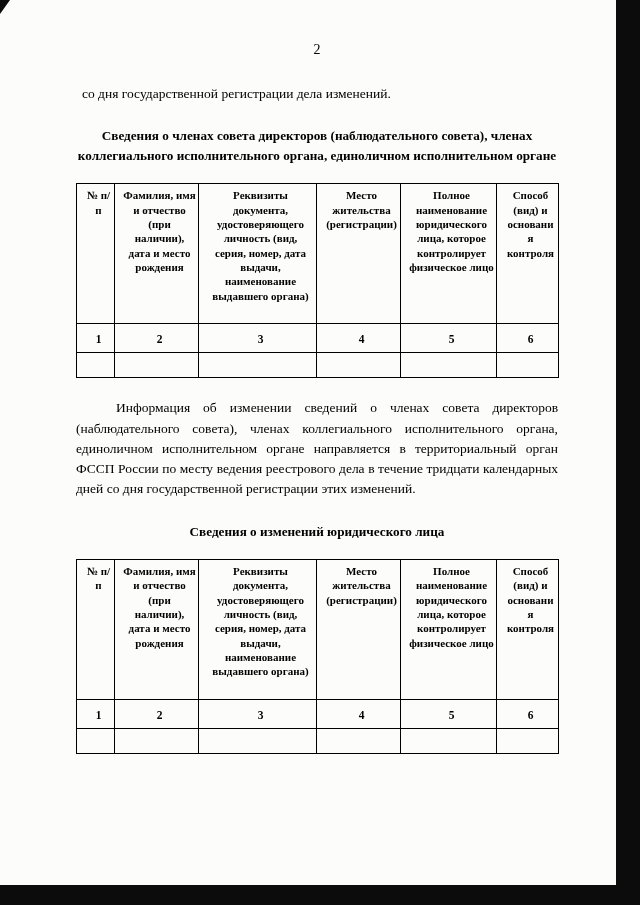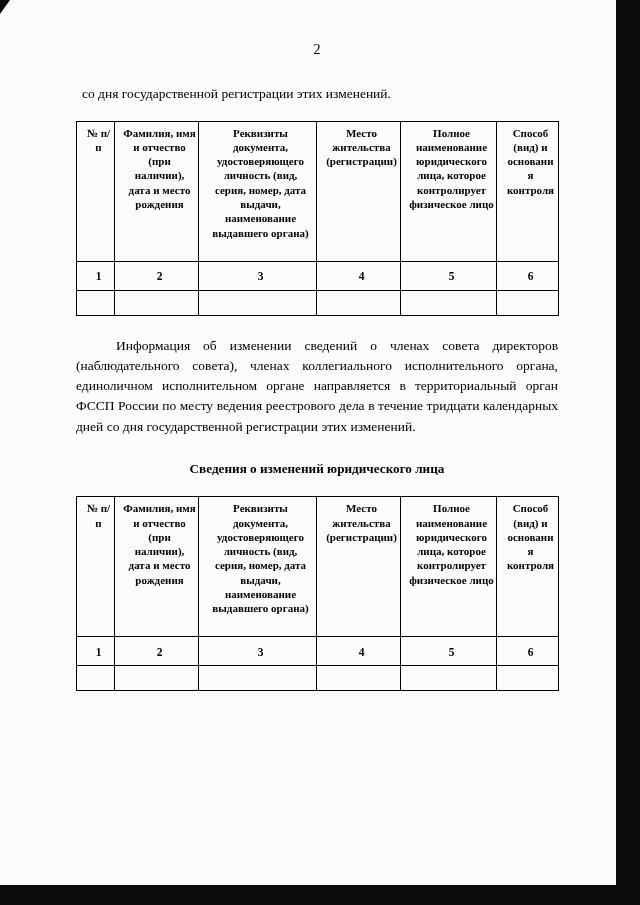--- a/index.html
+++ b/index.html
@@ -84,22 +84,23 @@
   .title-narrow { padding: 0 18px; }
 </style>
 </head>
 <body>
 
 <div class="scan">
   <div class="sheet">
 
     <div class="page-number">2</div>
 
-    <p class="cont-text">со дня государственной регистрации этих изменений.</p>
+    <p class="cont-text">со дня государственной регистрации дела изменений.</p>
 
+    <h2 class="sec-title">Сведения о членах совета директоров (наблюдательного совета), членах коллегиального исполнительного органа, единоличном исполнительном органе</h2>
 
     <table class="doc-table">
       <colgroup>
         <col class="col-num">
           <col class="col-fio">
           <col class="col-doc">
         <col class="col-addr">
           <col class="col-org">
           <col class="col-way">
       </colgroup>

